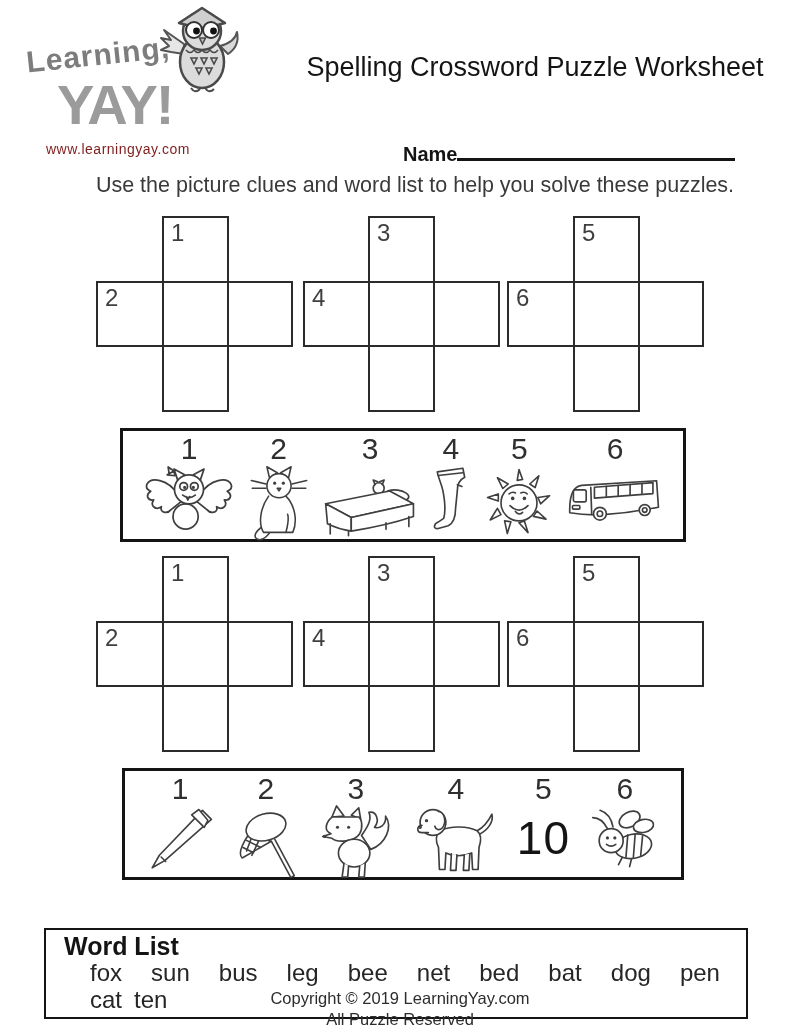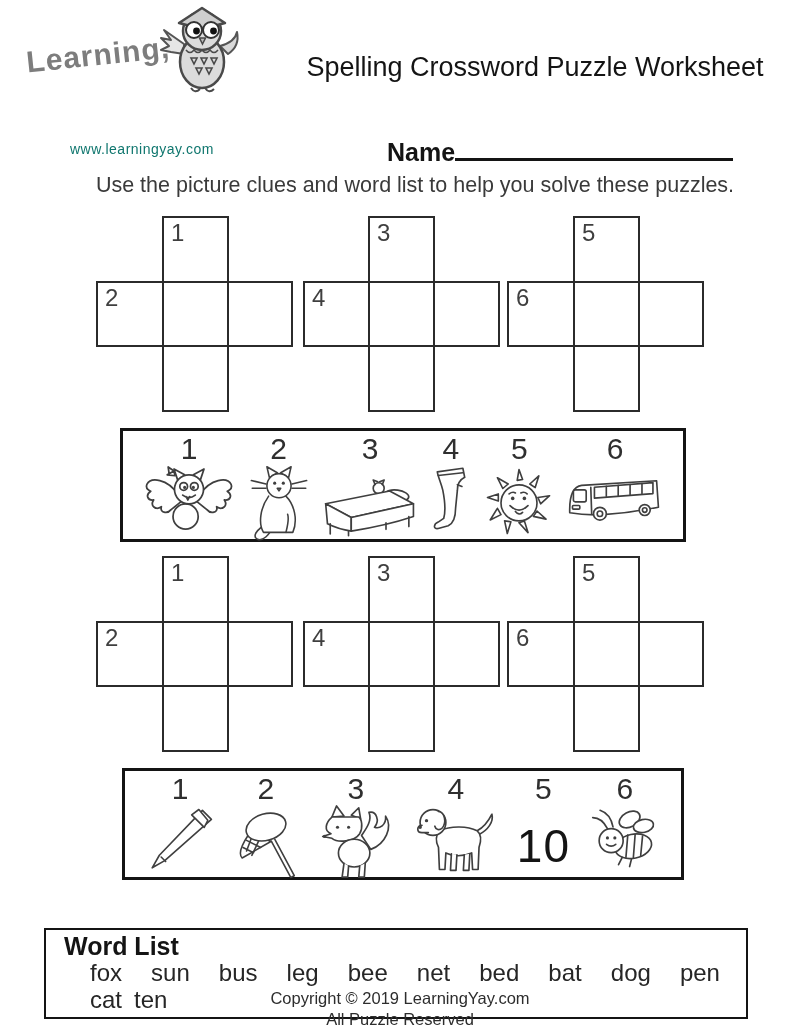--- a/index.html
+++ b/index.html
@@ -5,59 +5,60 @@
   html,body{margin:0;padding:0;background:#ffffff;}
   .sheet{position:relative;width:800px;height:1035px;background:#fff;overflow:hidden;
          font-family:"Liberation Sans",sans-serif;color:#1c1c1c;}
   .abs{position:absolute;}
 
   
   .brand1{left:26px;top:38px;font-size:30px;font-weight:bold;color:#7d7d7d;
           transform:rotate(-6deg);letter-spacing:1px;}
   .brand2{left:57px;top:72px;font-size:56px;font-weight:bold;color:#9b9b9b;letter-spacing:-2px;}
   .owl{left:158px;top:4px;}
-  .site{left:46px;top:141px;font-size:14px;color:#0f766e;letter-spacing:.5px;margin-left:24px;}
+  .site{left:46px;top:141px;font-size:14px;color:#7f1d1d;letter-spacing:.5px;}
 
   
   .title{left:290px;top:52px;width:490px;text-align:center;font-size:27px;font-weight:normal;color:#141414;}
-  .name-wrap{left:387px;top:134px;font-size:25px;font-weight:bold;color:#141414;}
+  .name-wrap{left:403px;top:134px;font-size:20px;font-weight:bold;color:#141414;}
   .name-line{display:inline-block;width:278px;border-bottom:3px solid #141414;height:24px;}
   .instruction{left:0;top:173px;width:800px;text-align:center;font-size:21.5px;color:#3a3a3a;margin-left:15px;}
 
   
   .pz-col{width:67px;height:196px;border:2px solid #2b2b2b;box-sizing:border-box;}
   .pz-row{width:197px;height:66px;border:2px solid #2b2b2b;box-sizing:border-box;}
   .pz-num{display:block;padding:3px 0 0 7px;font-size:24px;color:#3f3f3f;line-height:1;}
 
   
   .clue-box{border:3px solid #141414;box-sizing:border-box;display:flex;
             justify-content:space-between;align-items:flex-start;padding:2px 20px 0 20px;}
   .clue-item{display:flex;flex-direction:column;align-items:center;}
   .clue-num{font-size:30px;color:#2f2f2f;line-height:1.05;}
-  .ten{font-size:46px;color:#141414;line-height:1;margin-top:18px;letter-spacing:1px;}
+  .ten{font-size:46px;color:#141414;line-height:1;margin-top:10px;letter-spacing:1px;}
   svg.art{display:block;stroke:#3f3f3f;stroke-width:1.8;fill:none;
           stroke-linecap:round;stroke-linejoin:round;}
   svg.art .fw{fill:#ffffff;}
   svg.art .fk{fill:#3f3f3f;stroke:none;}
 
   
   .wordlist{left:44px;top:928px;width:704px;height:91px;border:2.5px solid #141414;box-sizing:border-box;}
   .wl-title{margin:3px 0 0 18px;font-size:25px;font-weight:bold;color:#141414;line-height:1.05;}
   .wl-row1{display:flex;justify-content:space-between;padding:1px 26px 0 44px;font-size:24px;color:#262626;line-height:1.05;}
   .wl-row2{display:flex;gap:12px;padding:2px 0 0 44px;font-size:24px;color:#262626;line-height:1.05;}
 
   
   .footer{left:0;top:988px;width:800px;text-align:center;font-size:16.5px;color:#2d2d2d;line-height:21px;}
 </style>
 </head>
 <body>
 
 <div class="sheet">
 
   <div class="abs brand1">Learning,</div>
+  <div class="abs brand2">YAY!</div>
   <div class="abs owl">
     <svg width="84" height="92" viewBox="0 0 84 92">
       <path d="M26,40 L6,26 L13,36 L3,34 L11,42 L3,46 L13,48 L26,50 Z" fill="#e6e6e6" stroke="#555" stroke-width="2" stroke-linejoin="round"></path>
       <path d="M62,42 Q77,38 79,28 Q82,42 70,50 Z" fill="#d9d9d9" stroke="#555" stroke-width="2" stroke-linejoin="round"></path>
       <ellipse cx="44" cy="58" rx="22" ry="26" fill="#dcdcdc" stroke="#4a4a4a" stroke-width="2.5"></ellipse>
       <circle cx="44" cy="27" r="19" fill="#dcdcdc" stroke="#4a4a4a" stroke-width="2.5"></circle>
       <path d="M21,19 L44,4 L67,19 L44,25 Z" fill="#cfcfcf" stroke="#4a4a4a" stroke-width="2.5" stroke-linejoin="round"></path>
       <circle cx="36" cy="26" r="8" fill="#fff" stroke="#333" stroke-width="2"></circle>
       <circle cx="53" cy="26" r="8" fill="#fff" stroke="#333" stroke-width="2"></circle>
       <circle cx="38.5" cy="27" r="3.4" fill="#111"></circle>

